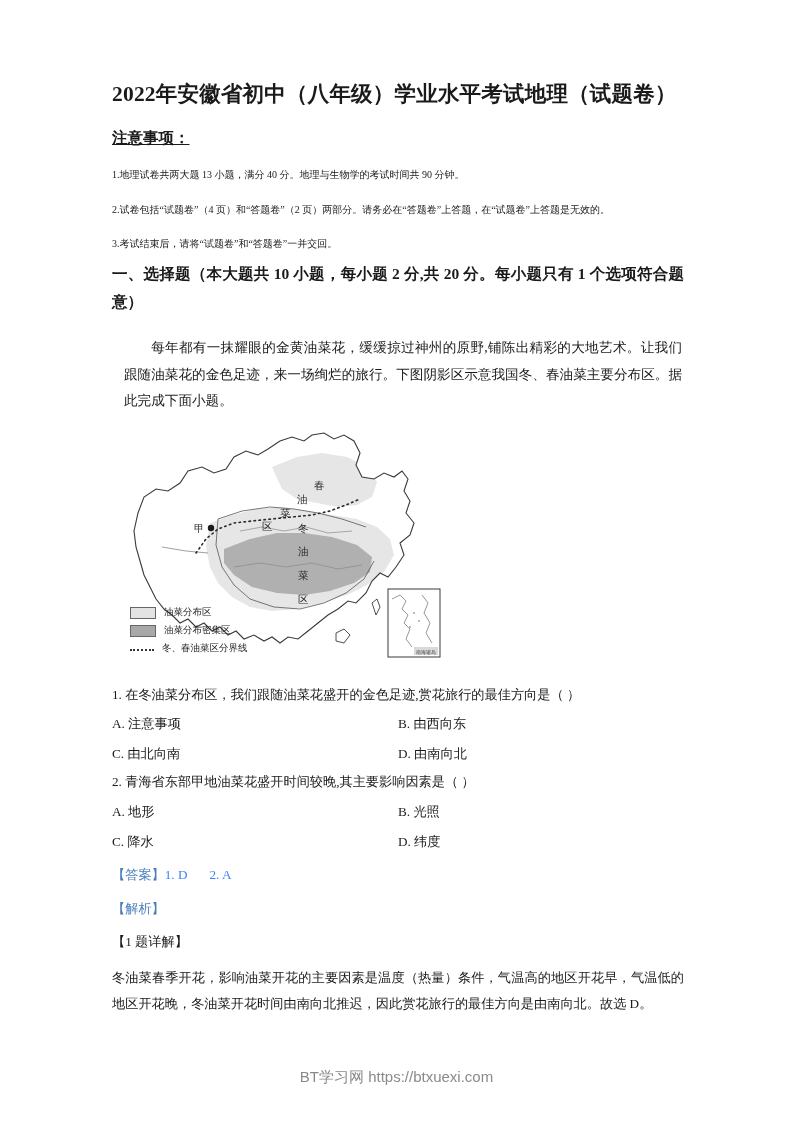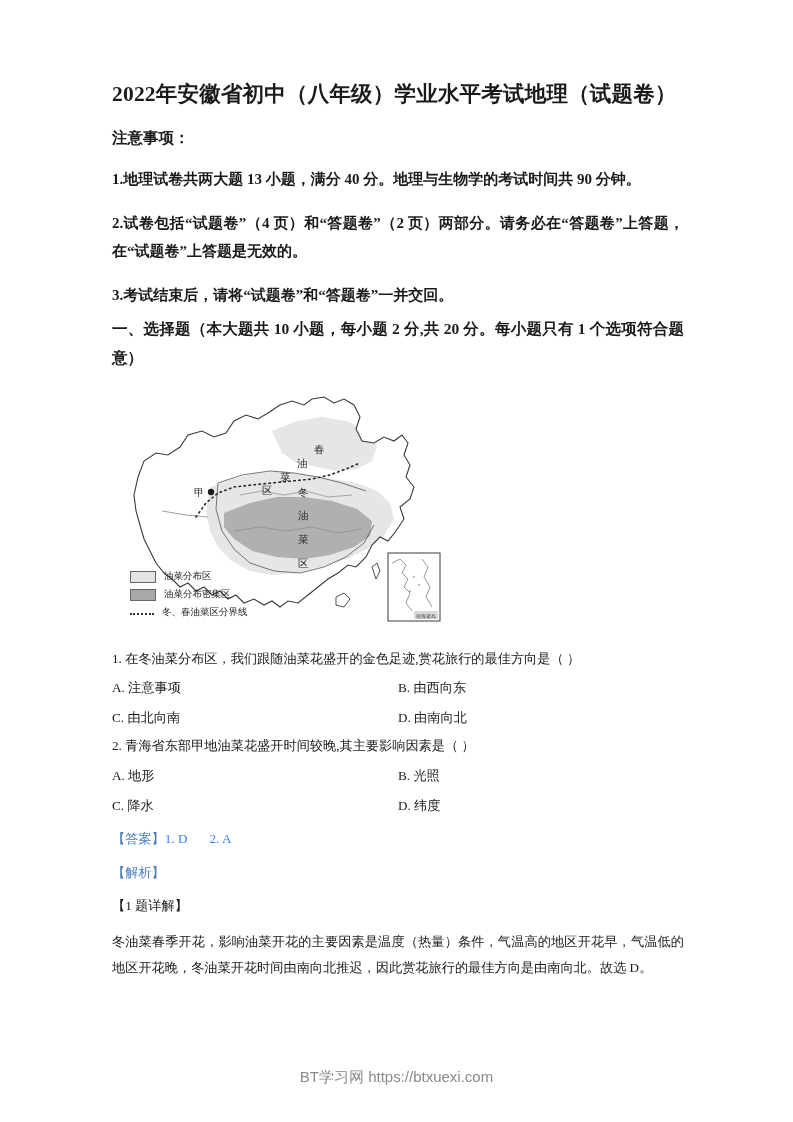--- a/index.html
+++ b/index.html
@@ -36,24 +36,25 @@
     margin: 0 0 16px 0;
     line-height: 1.5;
     white-space: nowrap;
   }
 
   .notice-head {
     font-size: 15.5px;
     font-weight: bold;
     margin: 0 0 8px 0;
     line-height: 1.55;
+    text-decoration: underline;
   }
   .notice-item {
-    font-size: 15px;
-    font-weight: bold;
+    font-size: 10px;
+    font-weight: normal;
     line-height: 1.85;
     margin: 16px 0 2px 0;
     text-align: justify;
     text-justify: inter-ideograph;
   }
   .section-head {
     font-size: 15.5px;
     font-weight: bold;
     line-height: 1.85;
     margin: 6px 0 18px 0;
@@ -181,20 +182,21 @@
     <h1 class="doc-title">2022年安徽省初中（八年级）学业水平考试地理（试题卷）</h1>
 
     <p class="notice-head">注意事项：</p>
 
     <p class="notice-item">1.地理试卷共两大题 13 小题，满分 40 分。地理与生物学的考试时间共 90 分钟。</p>
     <p class="notice-item">2.试卷包括“试题卷”（4 页）和“答题卷”（2 页）两部分。请务必在“答题卷”上答题，在“试题卷”上答题是无效的。</p>
     <p class="notice-item">3.考试结束后，请将“试题卷”和“答题卷”一并交回。</p>
 
     <p class="section-head">一、选择题（本大题共 10 小题，每小题 2 分,共 20 分。每小题只有 1 个选项符合题意）</p>
 
+    <p class="stem">每年都有一抹耀眼的金黄油菜花，缓缓掠过神州的原野,铺陈出精彩的大地艺术。让我们跟随油菜花的金色足迹，来一场绚烂的旅行。下图阴影区示意我国冬、春油菜主要分布区。据此完成下面小题。</p>
 
     <div class="figure">
       <div class="map-wrap">
         <svg width="330" height="250" viewBox="0 0 330 250" xmlns="http://www.w3.org/2000/svg">
           <defs>
             <clipPath id="chinaClip">
               <path d="M16,86 L22,70 L34,62 L46,64 L58,56 L66,44 L80,40 L92,46 L104,42
                        L112,30 L124,24 L136,28 L146,22 L158,14 L170,10 L182,14 L190,8
                        L202,6 L212,12 L222,8 L232,14 L238,26 L234,38 L240,50 L252,52
                        L262,46 L272,50 L280,44 L286,52 L282,64 L288,74 L284,86 L292,96

